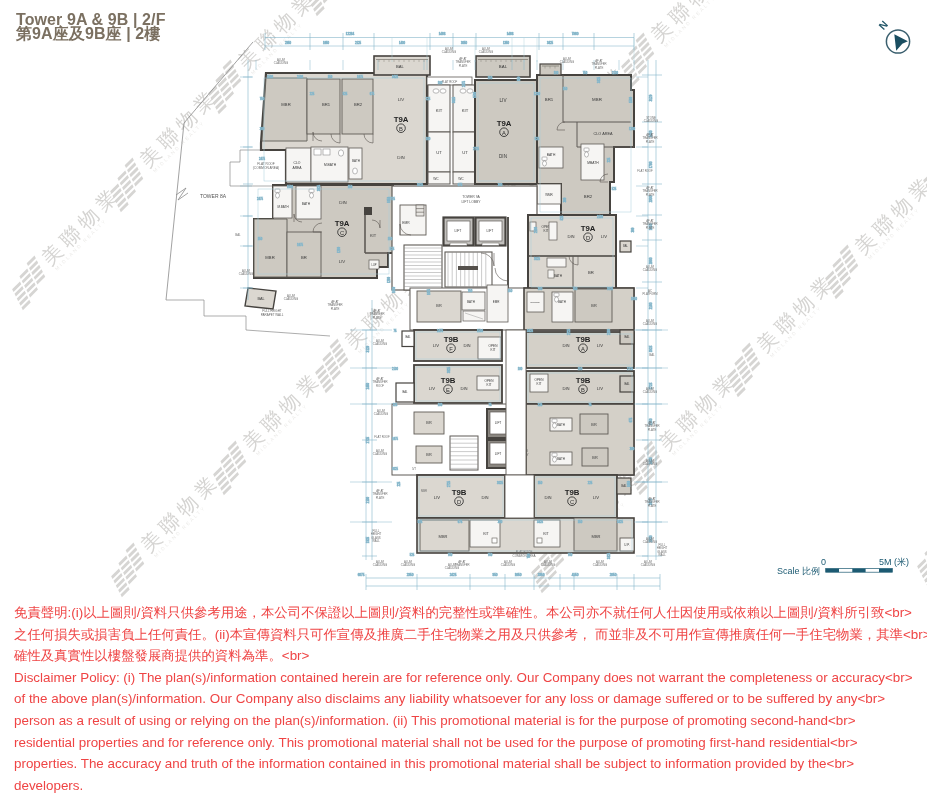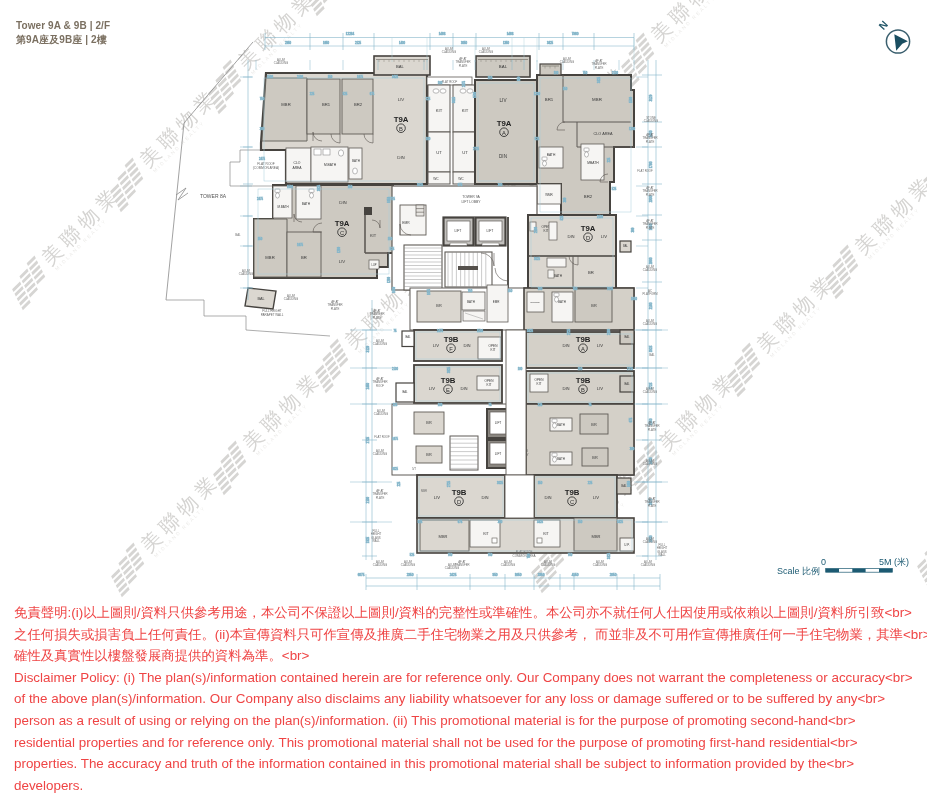--- a/index.html
+++ b/index.html
@@ -1,16 +1,16 @@
 <!DOCTYPE html>
 <html><head><meta charset="utf-8">
 <style>
 html,body{margin:0;padding:0;background:#ffffff;width:927px;height:800px;overflow:hidden;}
 body{font-family:"Liberation Sans",sans-serif;position:relative;}
-.title{position:absolute;left:16px;top:19px;color:#7b7061;font-weight:bold;font-size:10px;line-height:13.6px;letter-spacing:0.1px;}
+.title{position:absolute;left:16px;top:13px;color:#7b7061;font-weight:bold;font-size:16px;line-height:13.6px;letter-spacing:0.1px;}
 .footer{position:absolute;left:14px;top:602px;width:913px;color:#ef4444;font-size:13.4px;line-height:21.6px;white-space:nowrap;}
 </style></head>
 <body>
 
 <svg width="927" height="800" viewBox="0 0 927 800" style="position:absolute;left:0;top:0">
 <defs>
       <clipPath id="wmclip">
         <rect x="0" y="0" width="927" height="602"></rect>
       </clipPath>
     </defs>

